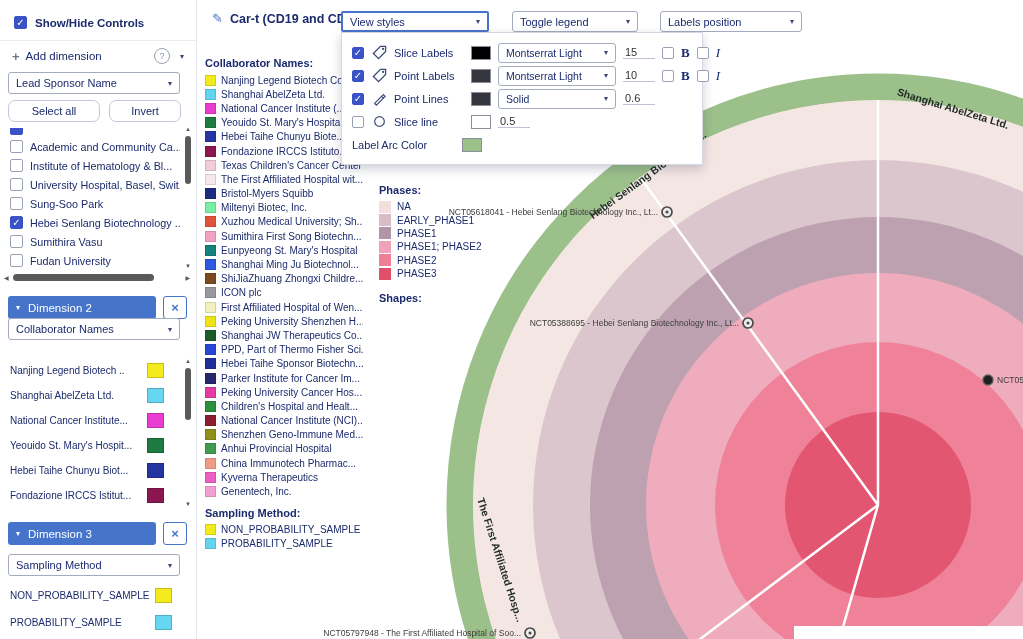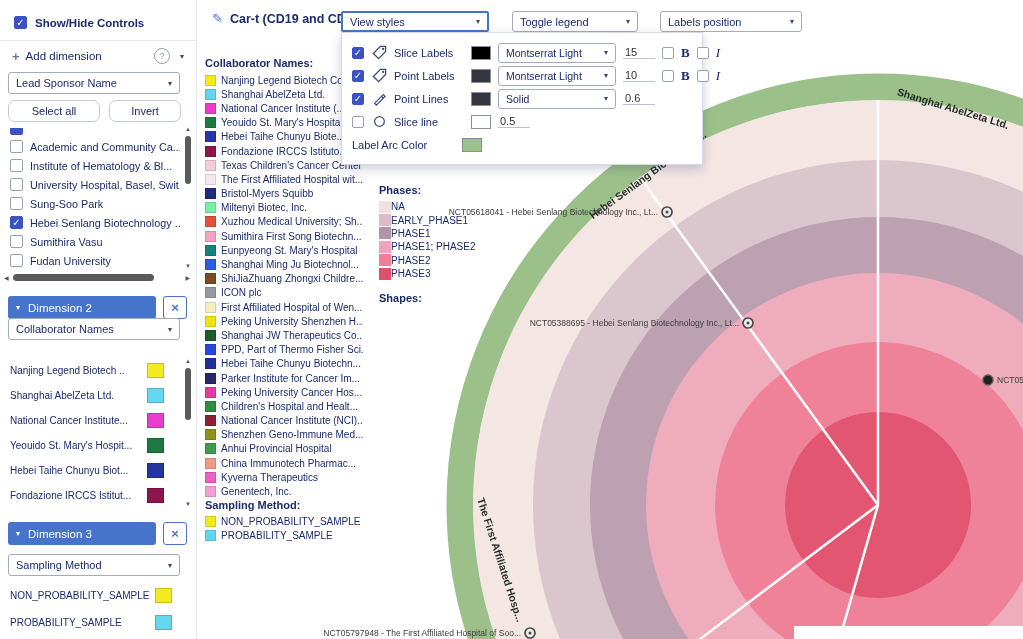--- a/index.html
+++ b/index.html
@@ -89,23 +89,23 @@
   .sp-b{font-family:"Liberation Serif",serif;font-weight:700;font-size:13px;color:#1c2b6d;}
   .sp-i{font-family:"Liberation Serif",serif;font-style:italic;font-size:13px;color:#1c2b6d;}
   .sp-arc-label{width:103px;font-size:11px;color:#1c2b6d;flex:none;}
 
   
   .legend-collab{position:absolute;left:205px;top:57px;width:158px;z-index:2;}
   .legend-title{font-size:11px;font-weight:700;color:#1c2b6d;margin-bottom:4px;}
   .lg-row{display:flex;align-items:center;gap:5px;height:14.2px;}
   .lg-sw{width:11px;height:11px;flex:none;border:1px solid rgba(0,0,0,.12);box-sizing:border-box;}
   .lg-label{font-size:10px;color:#1c2b6d;white-space:nowrap;overflow:hidden;}
-  .sampling-title{}
+  .sampling-title{margin-top:8px;}
   .legend-phases{position:absolute;left:379px;top:184px;width:140px;z-index:2;}
-  .ph-row{display:flex;align-items:center;height:13.4px;}
+  .ph-row{display:flex;align-items:center;gap:6px;height:13.4px;}
   .ph-sw{width:12px;height:12px;flex:none;}
   .shapes-title{margin-top:12px;}
   .shape-row{display:flex;align-items:center;gap:6px;height:14px;}
   .shape-circle{width:9px;height:9px;border-radius:50%;flex:none;}
   .shape-plus{width:11px;height:11px;flex:none;display:flex;}
 
   
   .arc-label{font-family:"Liberation Sans",sans-serif;font-size:10.5px;font-weight:600;fill:#1e2b24;}
   .point-label{font-family:"Liberation Sans",sans-serif;font-size:8.5px;fill:#3c3c3c;}
 
@@ -230,21 +230,21 @@
         <div class="lg-row">
           <span class="lg-sw" style="background: rgb(28, 91, 42);"></span>
           <span class="lg-label">Shanghai JW Therapeutics Co...</span>
         </div>
         <div class="lg-row">
           <span class="lg-sw" style="background: rgb(39, 71, 214);"></span>
           <span class="lg-label">PPD, Part of Thermo Fisher Sci...</span>
         </div>
         <div class="lg-row">
           <span class="lg-sw" style="background: rgb(32, 47, 150);"></span>
-          <span class="lg-label">Hebei Taihe Chunyu Biotechn...</span>
+          <span class="lg-label">Hebei Taihe Sponsor Biotechn...</span>
         </div>
         <div class="lg-row">
           <span class="lg-sw" style="background: rgb(39, 39, 107);"></span>
           <span class="lg-label">Parker Institute for Cancer Im...</span>
         </div>
         <div class="lg-row">
           <span class="lg-sw" style="background: rgb(228, 59, 162);"></span>
           <span class="lg-label">Peking University Cancer Hos...</span>
         </div>
         <div class="lg-row">

